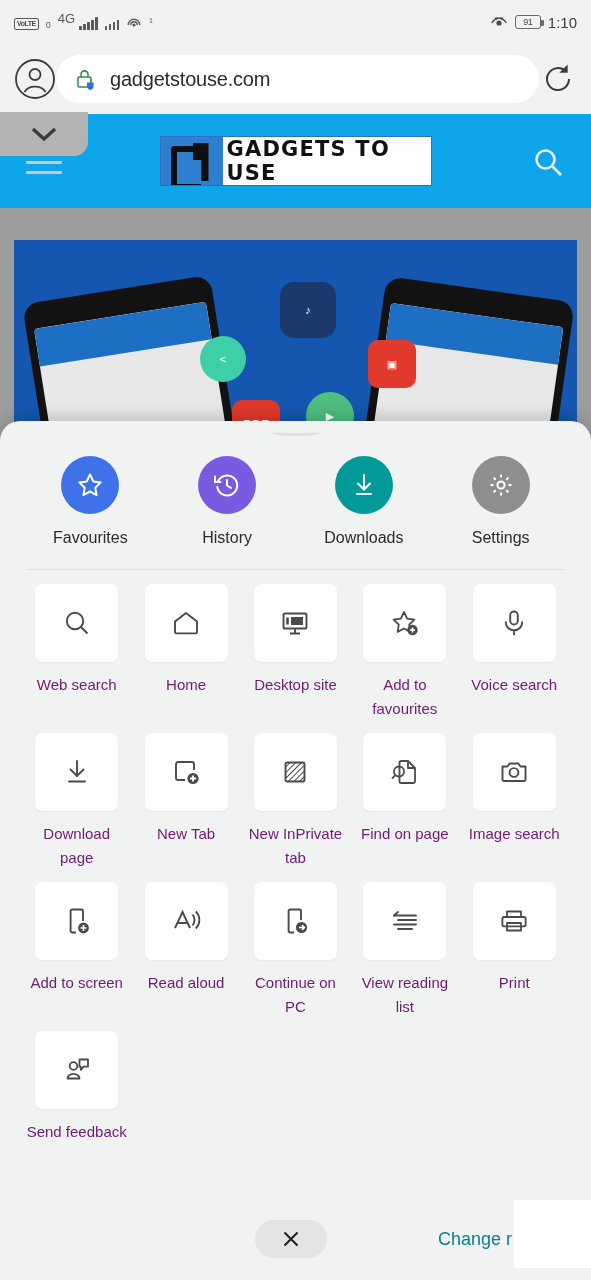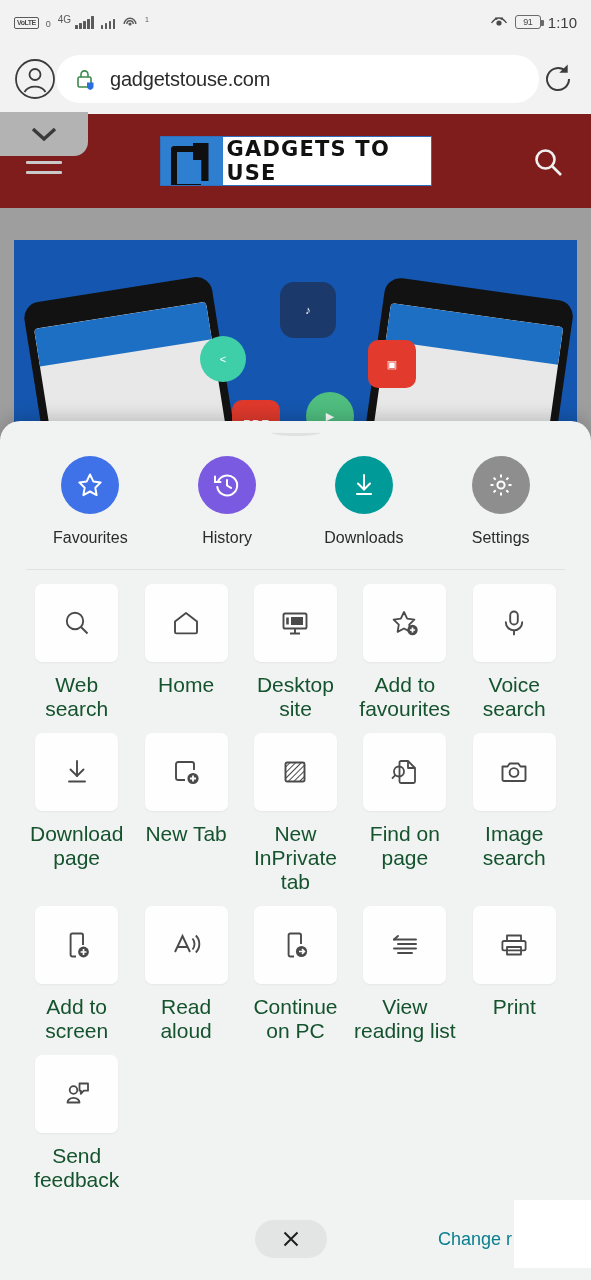--- a/index.html
+++ b/index.html
@@ -22,21 +22,21 @@
     border:1.5px solid #5a5a5a; border-radius:2px; padding:0 2px;
     color:#4a4a4a; line-height:10px;
   }
   .bars{ display:flex; align-items:flex-end; gap:1.5px; height:13px; }
   .bars i{ display:block; width:2.5px; background:#5a5a5a; border-radius:0.5px; }
   .bars i:nth-child(1){height:4px}
   .bars i:nth-child(2){height:6px}
   .bars i:nth-child(3){height:8px}
   .bars i:nth-child(4){height:10px}
   .bars i:nth-child(5){height:13px}
-  .gen{ font-size:10px; position:relative; top:-4px; margin-right:-3px; color:#5a5a5a;}
+  .gen{ font-size:13px; position:relative; top:-4px; margin-right:-3px; color:#5a5a5a;}
   .sup{ font-size:7px; position:relative; top:-6px; color:#5a5a5a;}
   .zero{ font-size:9px; }
   .battery{
     width:26px; height:14px; border:1.5px solid #6a6a6a; border-radius:3px;
     position:relative; display:flex; align-items:center; justify-content:center;
   }
   .battery:after{
     content:""; position:absolute; right:-4px; top:3.5px; width:2.5px; height:6px;
     background:#6a6a6a; border-radius:0 1px 1px 0;
   }
@@ -52,21 +52,21 @@
   .url-field{
     flex:1; height:48px; background:#ffffff; border-radius:24px;
     display:flex; align-items:center; padding:0 18px; gap:14px;
   }
   .url-text{ font-size:20px; color:#2b2b2b; letter-spacing:-0.2px; }
   .reload-btn{ width:38px; height:38px; flex:0 0 38px; }
 
   
   .page{ position:absolute; top:114px; left:0; right:0; bottom:0; background:#9e9e9e; }
   .site-header{
-    height:94px; background:#7f1d1d; display:flex; align-items:center;
+    height:94px; background:#0ea5e9; display:flex; align-items:center;
     justify-content:center; position:relative;
   }
   .tabstrip{
     position:absolute; left:0; top:-2px; width:88px; height:44px;
     background:#b3b3b3; border-radius:0 0 14px 0;
     display:flex; align-items:center; justify-content:center;
   }
   .hamburger{
     position:absolute; left:26px; top:47px; width:36px;
   }
@@ -142,21 +142,21 @@
   .cell{
     width:20%; display:flex; flex-direction:column; align-items:center;
     margin-bottom:12px;
   }
   .tile{
     width:83px; height:78px; background:#fefefe; border-radius:7px;
     display:flex; align-items:center; justify-content:center;
     box-shadow:0 1px 2px rgba(0,0,0,.05);
   }
   .cell-label{
-    margin-top:11px; font-size:21px; color:#14532d; text-align:center;
+    margin-top:11px; font-size:15px; color:#701a75; text-align:center;
     line-height:24px; max-width:104px;
   }
 
   .sheet-footer{
     position:absolute; left:0; right:0; bottom:0; height:82px;
     display:flex; align-items:center;
   }
   .close-btn{
     position:absolute; left:255px; width:72px; height:38px;
     background:#e3e4e4; border-radius:19px;

